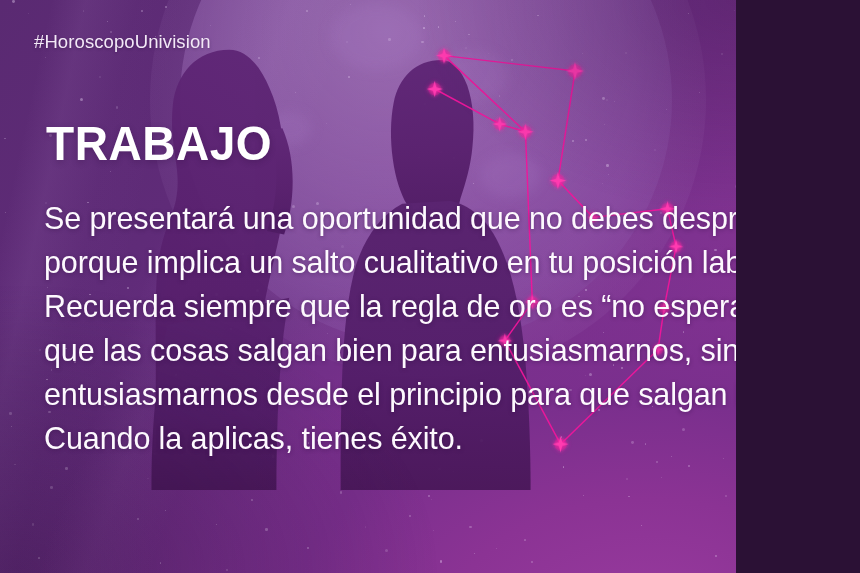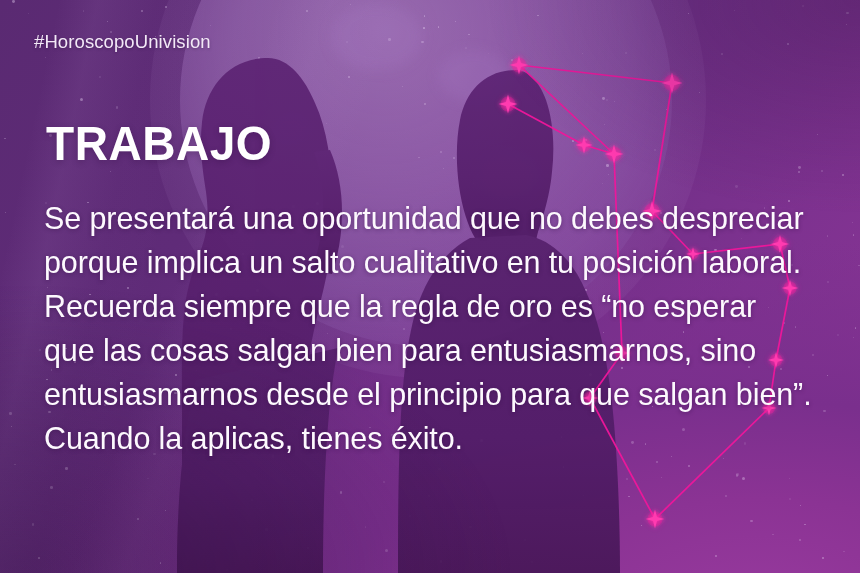--- a/index.html
+++ b/index.html
@@ -1,20 +1,20 @@
 <!DOCTYPE html>
 <html><head>
 <meta charset="utf-8">
 <style>
   html,body{margin:0;padding:0;background:#2b1135;}
   *{box-sizing:border-box;}
 
   #card{
     position:relative;
-    width:860px;height:573px;
+    width:736px;height:573px;
     overflow:hidden;
     font-family:"Liberation Sans", sans-serif;
     background:#5d2d74;
   }
 
   
   .layer{position:absolute;inset:0;pointer-events:none;}
 
   #bg-gradient{
     background:

